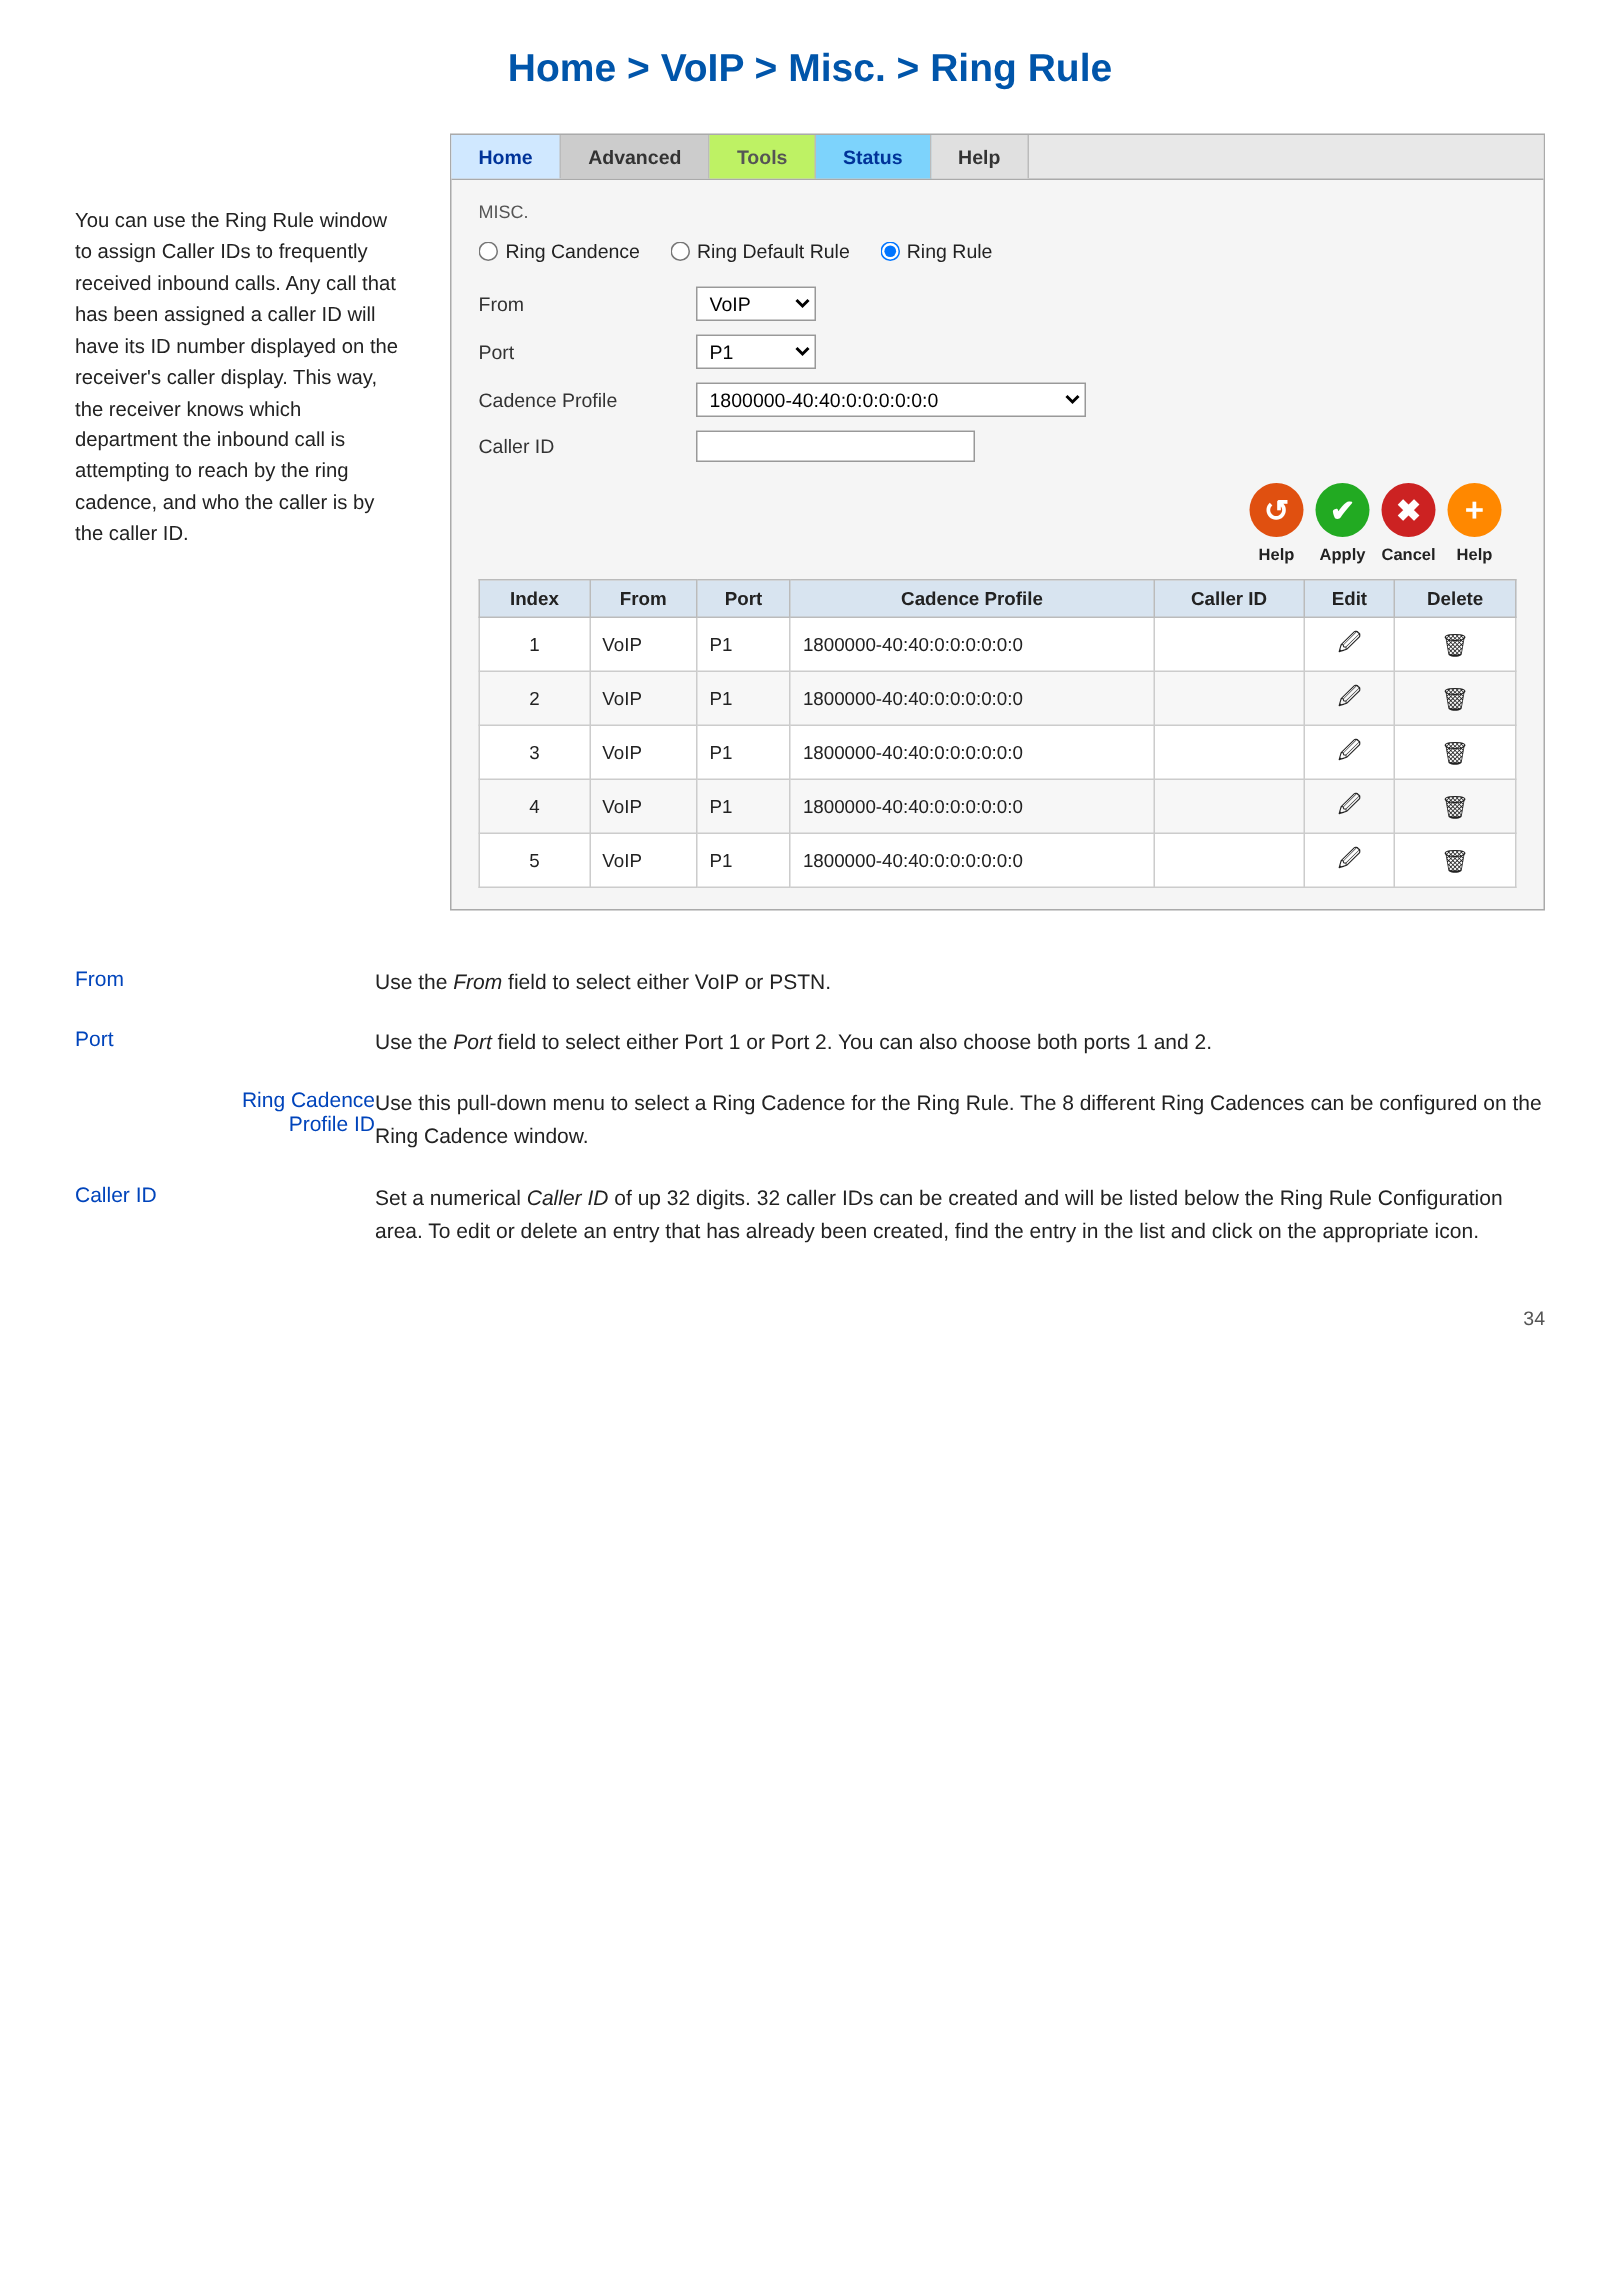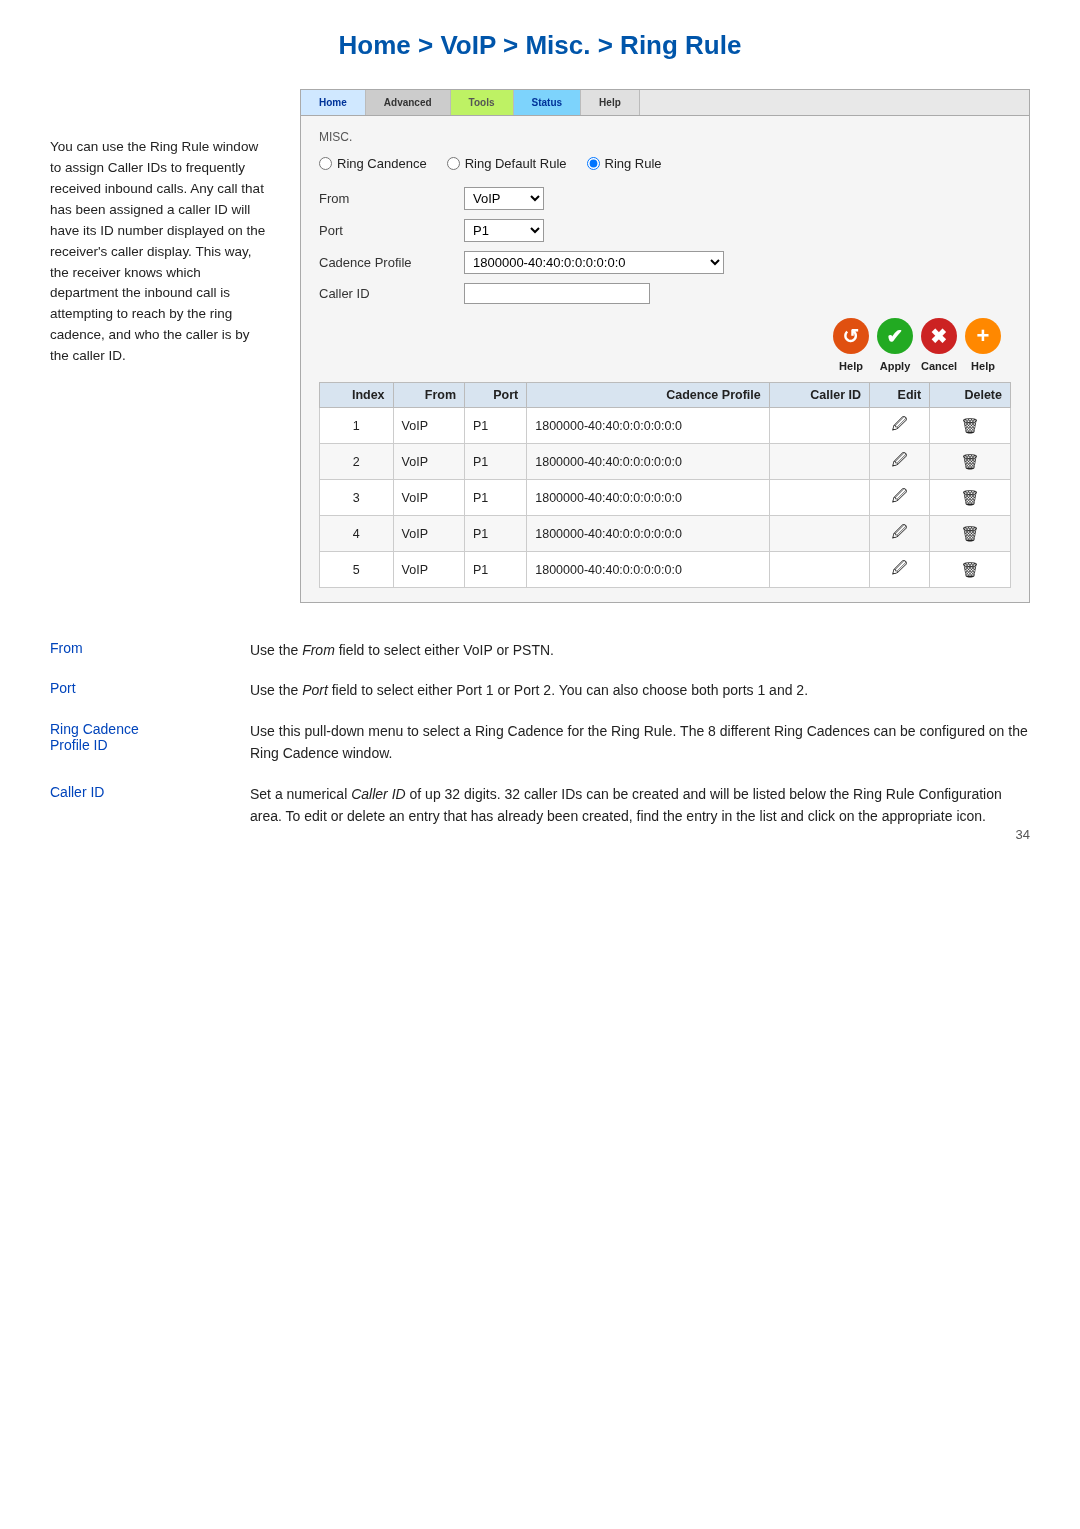--- a/index.html
+++ b/index.html
@@ -47,21 +47,21 @@
 
     
     .nav-bar {
       display: flex;
       align-items: stretch;
       background: #e8e8e8;
       border-bottom: 1px solid #aaa;
     }
     .nav-item {
       padding: 7px 18px;
-      font-size: 10px;
+      font-size: 13px;
       font-weight: bold;
       cursor: pointer;
       border-right: 1px solid #bbb;
       display: flex;
       align-items: center;
     }
     .nav-item.home {
       background: #d0e8ff;
       color: #003399;
     }
@@ -167,21 +167,21 @@
     
     .data-table {
       width: 100%;
       border-collapse: collapse;
       font-size: 12.5px;
     }
     .data-table th {
       background: #d8e4f0;
       border: 1px solid #bbb;
       padding: 5px 8px;
-      text-align: right;
+      text-align: center;
       font-weight: bold;
     }
     .data-table td {
       border: 1px solid #ccc;
       padding: 5px 8px;
       background: #fff;
     }
     .data-table tr:nth-child(even) td { background: #f7f7f7; }
     .edit-icon, .delete-icon {
       font-size: 15px;
@@ -211,20 +211,21 @@
       flex: 1;
       font-size: 14px;
       line-height: 1.6;
       color: #222;
     }
     .desc-def em { font-style: italic; }
 
     
     .page-num {
       text-align: right;
+      margin-top: 40px;
       font-size: 13px;
       color: #555;
     }
   </style>
 </head>
 <body>
 
 <h1 class="page-title">Home &gt; VoIP &gt; Misc. &gt; Ring Rule</h1>
 
 <div class="main-layout">
@@ -365,21 +366,21 @@
 <div class="desc-section" id="desc-section">
 <div class="desc-row">
       <div class="desc-term" style="white-space: pre-line;">From</div>
       <div class="desc-def">Use the <em>From</em> field to select either VoIP or PSTN.</div>
     </div>
     <div class="desc-row">
       <div class="desc-term" style="white-space: pre-line;">Port</div>
       <div class="desc-def">Use the <em>Port</em> field to select either Port 1 or Port 2. You can also choose both ports 1 and 2.</div>
     </div>
     <div class="desc-row">
-      <div class="desc-term" style="white-space: pre-line;">Ring Cadence
+      <div class="desc-term" style="white-space: pre-line; text-align: right;">Ring Cadence
 Profile ID</div>
       <div class="desc-def">Use this pull-down menu to select a Ring Cadence for the Ring Rule. The 8 different Ring Cadences can be configured on the Ring Cadence window.</div>
     </div>
     <div class="desc-row">
       <div class="desc-term" style="white-space: pre-line;">Caller ID</div>
       <div class="desc-def">Set a numerical <em>Caller ID</em> of up 32 digits. 32 caller IDs can be created and will be listed below the Ring Rule Configuration area. To edit or delete an entry that has already been created, find the entry in the list and click on the appropriate icon.</div>
     </div>
   </div>
 
 <div class="page-num">34</div>

